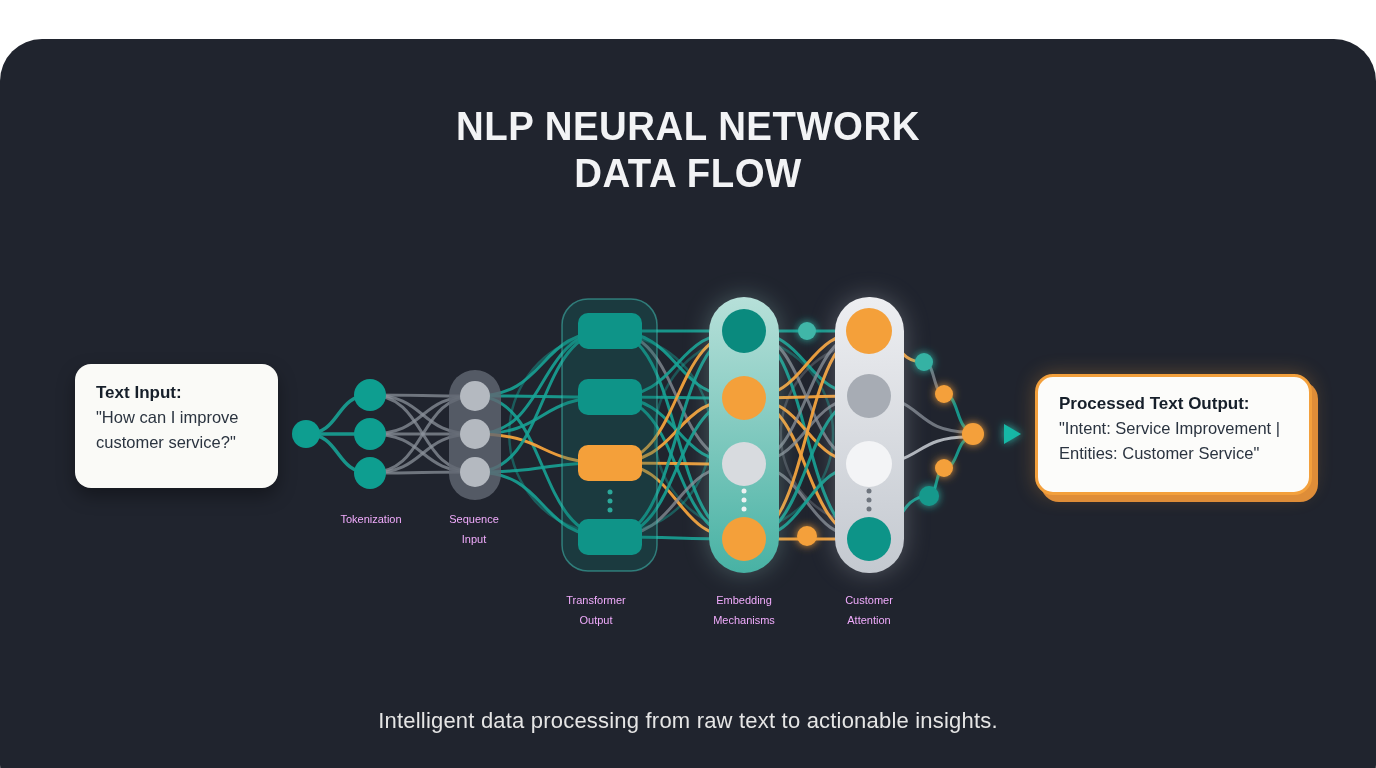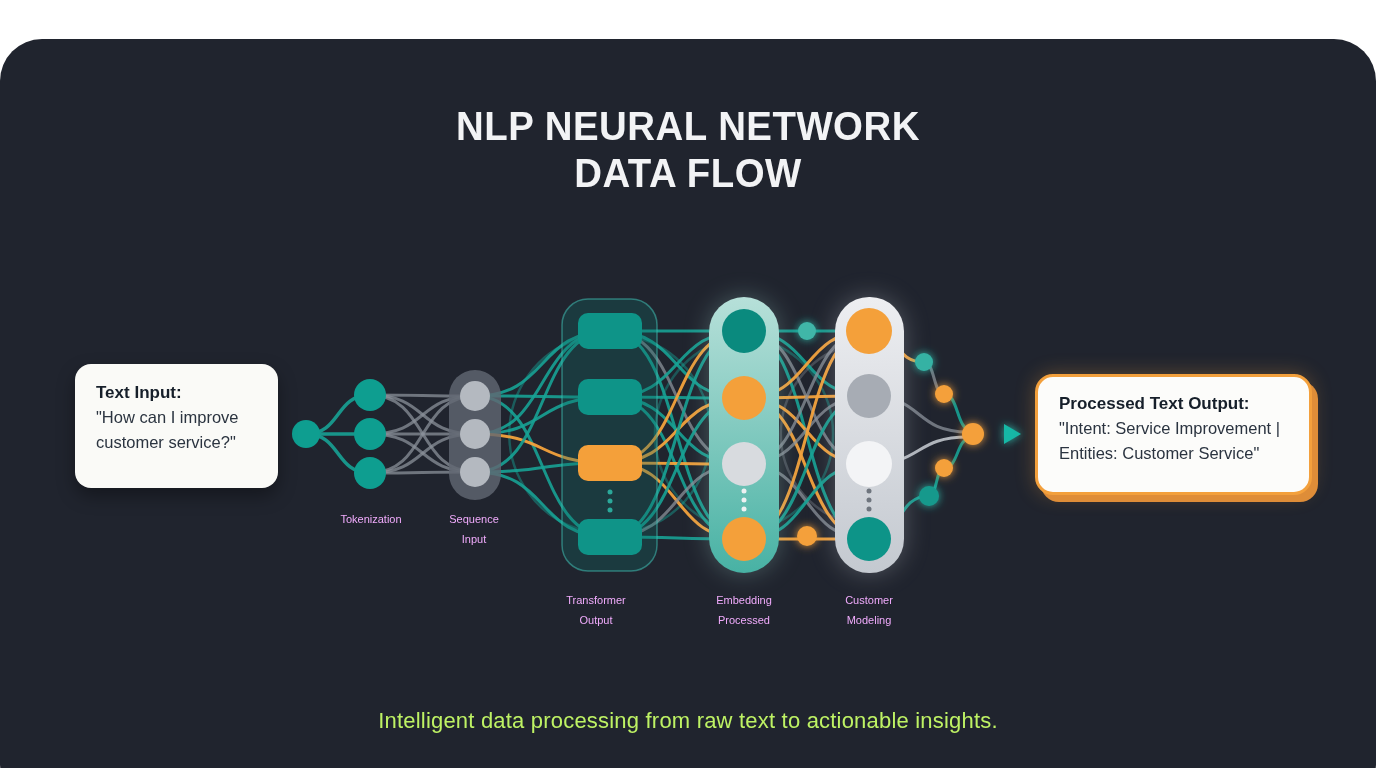--- a/index.html
+++ b/index.html
@@ -2,21 +2,21 @@
 <html><head>
 <meta charset="utf-8">
 <style>
   html,body { margin:0; padding:0; background:#ffffff; font-family:"Liberation Sans",sans-serif; }
   .stage { position:relative; width:1376px; height:768px; background:#ffffff; overflow:hidden;margin-top:39px; }
   .panel { position:absolute; inset:0; background:#20242e; border-radius:42px; overflow:hidden; }
   .title { position:absolute; top:64px; left:0; width:100%; text-align:center;
            color:#f2f3f5; font-size:40px; font-weight:700; line-height:47px; letter-spacing:0.5px; }
   .title span { display:block; transform:scaleX(0.96); }
   .caption { position:absolute; top:669px; left:0; width:100%; text-align:center;
-             color:#bef264; font-size:22px; letter-spacing:0.2px; }
+             color:#e5e5e5; font-size:22px; letter-spacing:0.2px; }
   #diagram-svg { position:absolute; inset:0; }
   .card { position:absolute; box-sizing:border-box; }
   .card-input { left:75px; top:325px; width:203px; height:124px; background:#fafaf7;
                 border-radius:16px; padding:16px 14px 8px 21px; box-shadow:0 8px 18px rgba(0,0,0,0.35); }
   .card-output { left:1035px; top:335px; width:277px; height:121px; background:#fcfcfa;
                  border:3px solid #f3a03c; border-radius:18px; padding:14px 12px 0 21px;
                  box-shadow:6px 7px 0 rgba(232,146,57,0.95), 0 0 20px rgba(243,160,60,0.30); }
   .card-heading { font-size:17px; font-weight:700; color:#161f2a; line-height:25px; }
   .card-line { font-size:16.5px; color:#2b3440; line-height:24.5px; }
   .stage-label { position:absolute; transform:translateX(-50%); text-align:center;
@@ -187,22 +187,22 @@
     <div class="stage-label" style="left:474px; top:470px;">
       <span>Sequence</span>
       <span>Input</span>
     </div>
     <div class="stage-label" style="left:596px; top:551px;">
       <span>Transformer</span>
       <span>Output</span>
     </div>
     <div class="stage-label" style="left:744px; top:551px;">
       <span>Embedding</span>
-      <span>Processed</span>
+      <span>Mechanisms</span>
     </div>
     <div class="stage-label" style="left:869px; top:551px;">
       <span>Customer</span>
-      <span>Modeling</span>
+      <span>Attention</span>
     </div>
 
     <div class="caption">Intelligent data processing from raw text to actionable insights.</div>
   </div>
 </div>
 
 </body></html>

